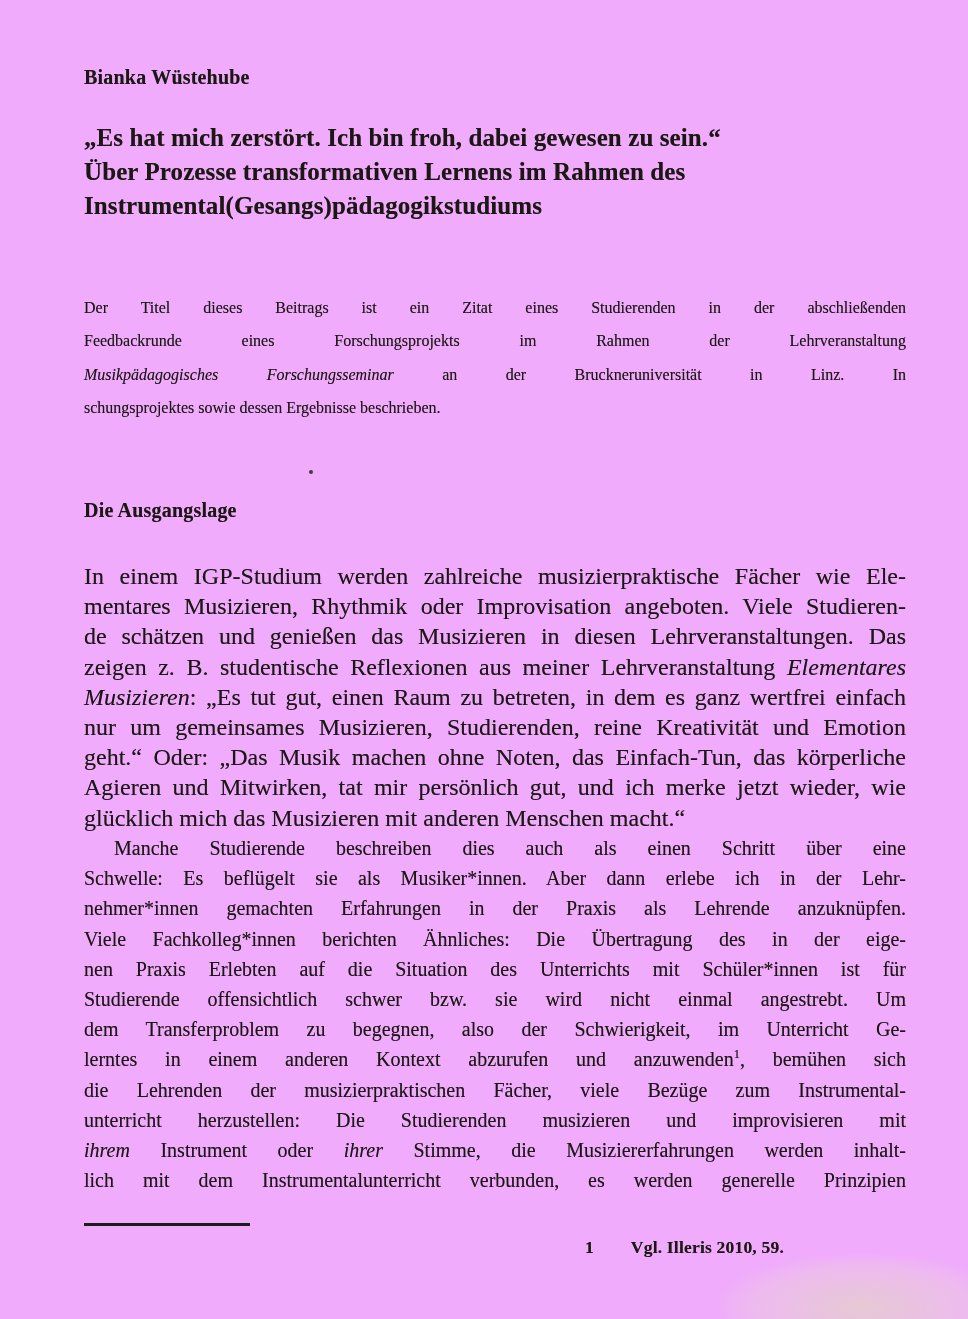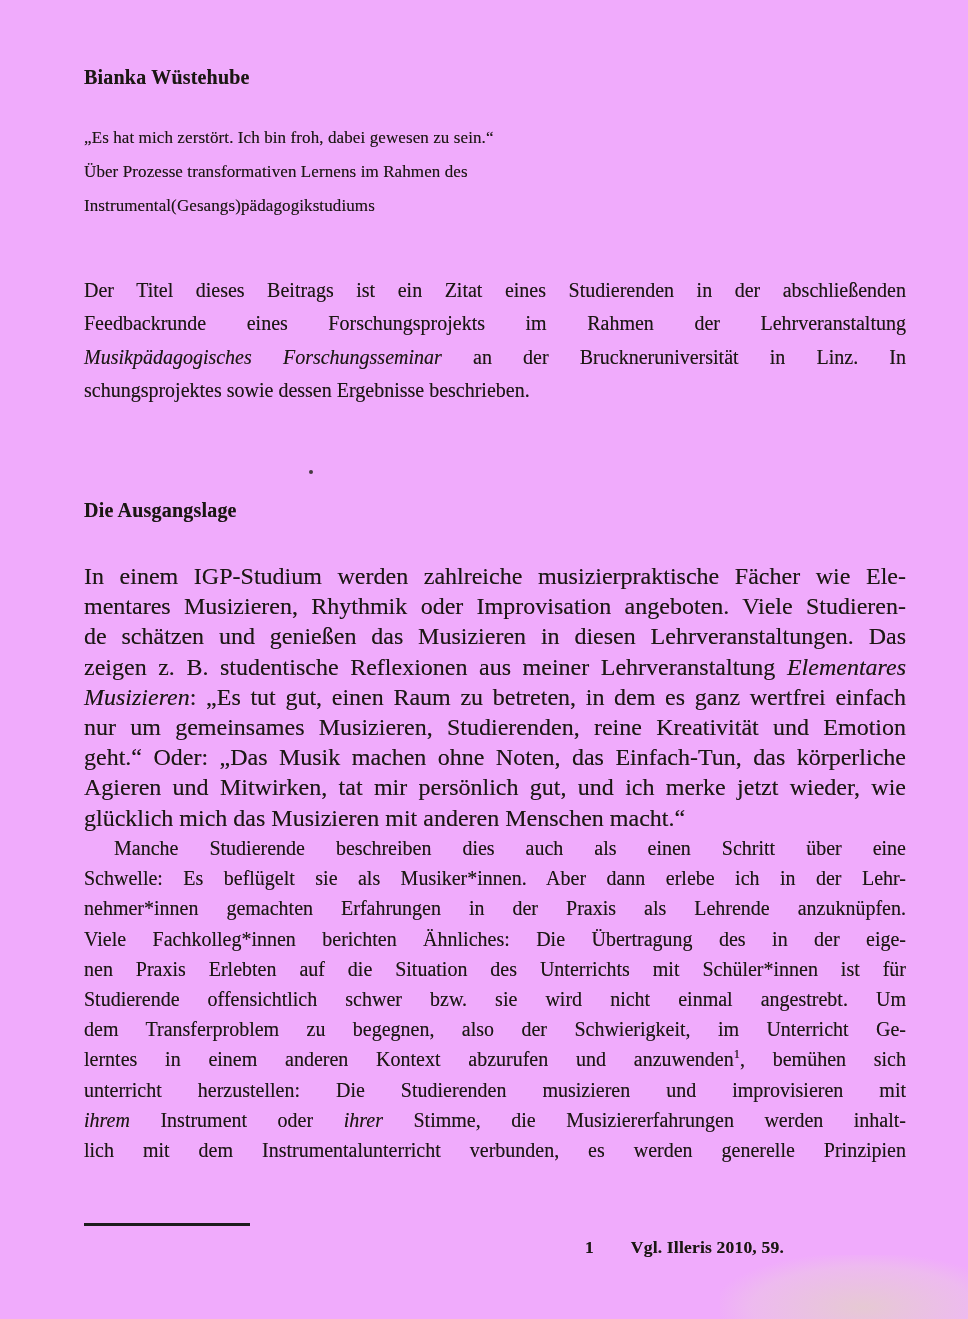--- a/index.html
+++ b/index.html
@@ -19,30 +19,30 @@
     left: 84px; top: 66px;
     width: 824px;
     font-size: 20px;
     font-weight: bold;
     letter-spacing: 0.2px;
   }
   .title {
     position: absolute;
     left: 84px; top: 121px;
     width: 840px;
-    font-size: 17px;
-    font-weight: normal;
+    font-size: 25px;
+    font-weight: bold;
     line-height: 34px;
     letter-spacing: 0.1px;
   }
   .abstract {
     position: absolute;
-    left: 84px; top: 274px;
+    left: 84px; top: 291px;
     width: 822px;
-    font-size: 20px;
+    font-size: 16px;
     line-height: 33.4px;
   }
   .heading {
     position: absolute;
     left: 84px; top: 499px;
     width: 824px;
     font-size: 20px;
     font-weight: bold;
     letter-spacing: 0.2px;
   }
@@ -138,20 +138,21 @@
 
   <div class="para2">
       <div class="line indent"><span>Manche Studierende beschreiben dies auch als einen Schritt über eine</span></div>
       <div class="line"><span>Schwelle: Es beflügelt sie als Musiker*innen. Aber dann erlebe ich in der Lehr-</span></div>
       <div class="line"><span>nehmer*innen gemachten Erfahrungen in der Praxis als Lehrende anzuknüpfen.</span></div>
       <div class="line"><span>Viele Fachkolleg*innen berichten Ähnliches: Die Übertragung des in der eige-</span></div>
       <div class="line"><span>nen Praxis Erlebten auf die Situation des Unterrichts mit Schüler*innen ist für</span></div>
       <div class="line"><span>Studierende offensichtlich schwer bzw. sie wird nicht einmal angestrebt. Um</span></div>
       <div class="line"><span>dem Transferproblem zu begegnen, also der Schwierigkeit, im Unterricht Ge-</span></div>
       <div class="line"><span>lerntes in einem anderen Kontext abzurufen und anzuwenden</span><sup>1</sup><span>, bemühen sich</span></div>
+      <div class="line"><span>die Lehrenden der musizierpraktischen Fächer, viele Bezüge zum Instrumental-</span></div>
       <div class="line"><span>unterricht herzustellen: Die Studierenden musizieren und improvisieren mit</span></div>
       <div class="line"><span class="it">ihrem</span><span> Instrument oder </span><span class="it">ihrer</span><span> Stimme, die Musiziererfahrungen werden inhalt-</span></div>
       <div class="line"><span>lich mit dem Instrumentalunterricht verbunden, es werden generelle Prinzipien</span></div>
     </div>
 
   <div class="fn-rule"></div>
 
   <div class="footnote">
     <span class="fn-marker">1</span><span class="fn-text">Vgl. Illeris 2010, 59.</span>
   </div>

